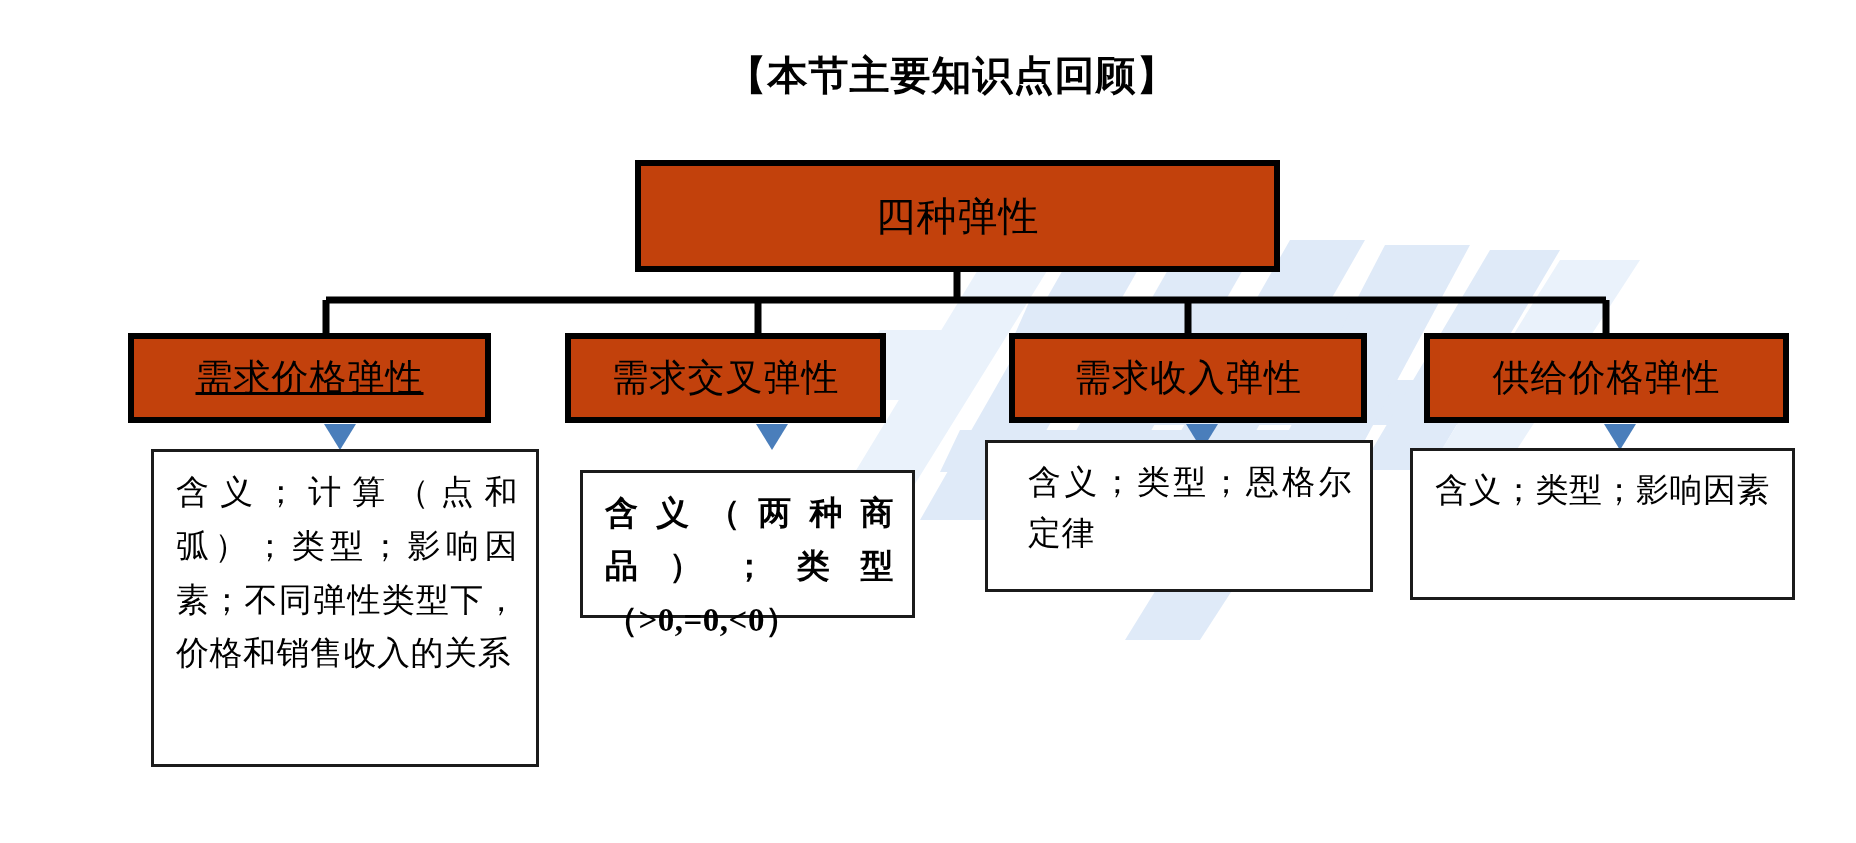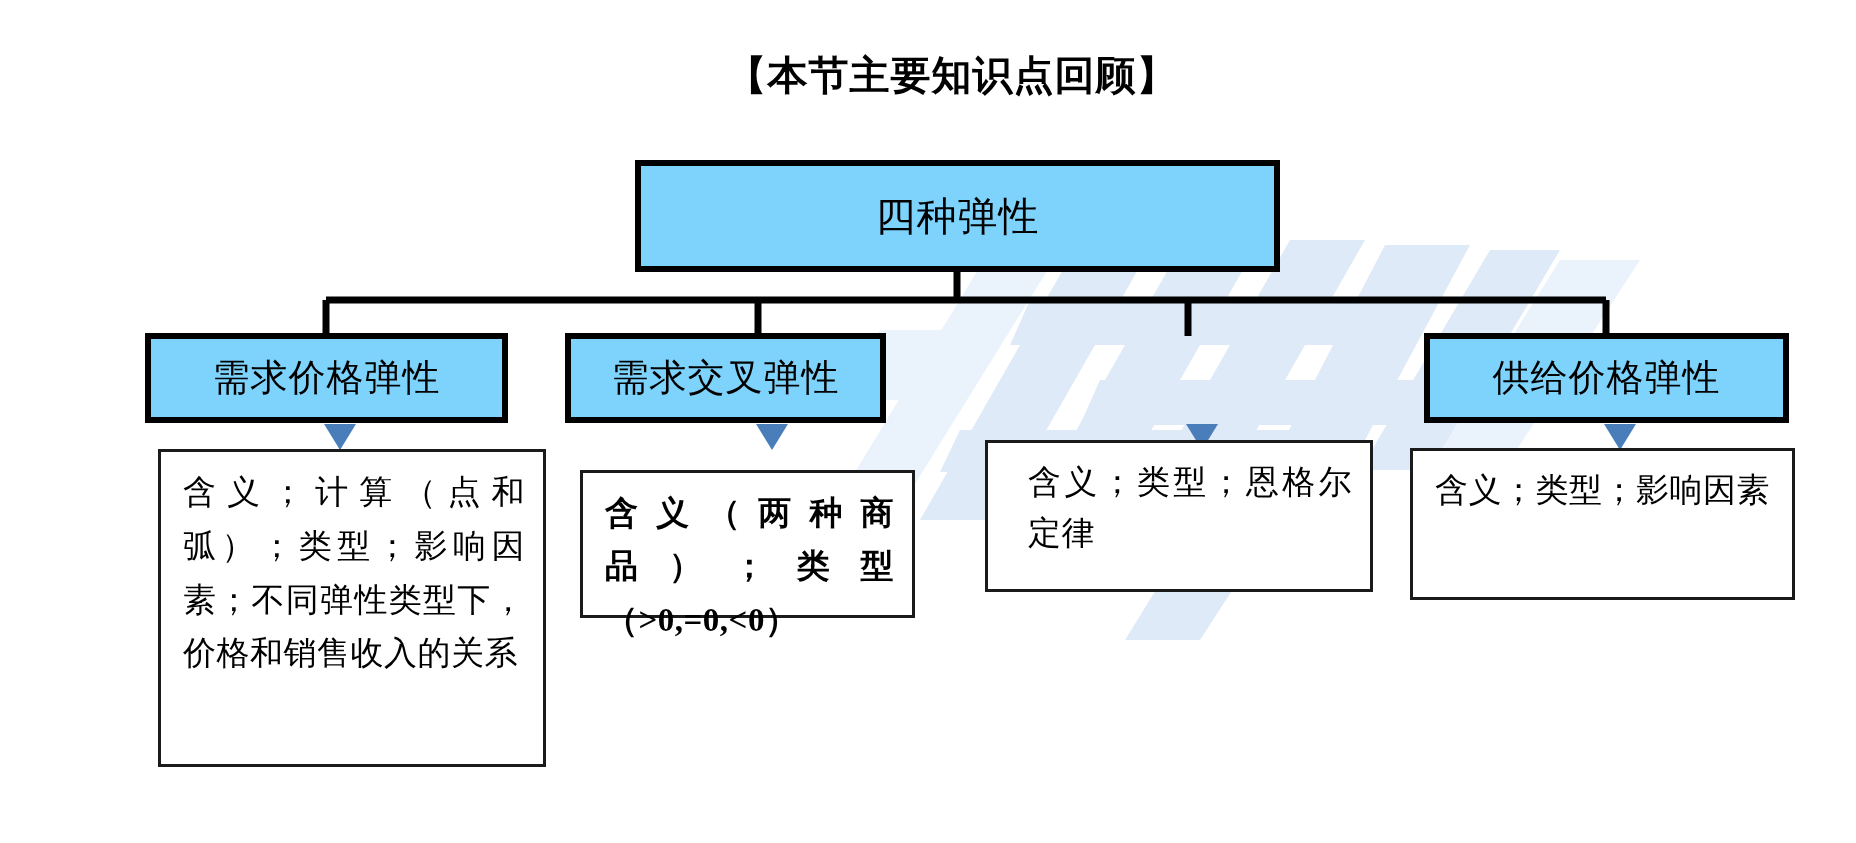--- a/index.html
+++ b/index.html
@@ -51,21 +51,21 @@
     position: absolute;
     left: 0; top: 0;
     width: 1856px; height: 843px;
     z-index: 2;
   }
 
   
   .node-box {
     position: absolute;
     box-sizing: border-box;
-    background: #7dd3fc;
+    background: #c2410c;
     border: 6px solid #000000;
     display: flex;
     align-items: center;
     justify-content: center;
     z-index: 4;
   }
   .node-box .node-label {
     font-family: "Liberation Sans", sans-serif;
     font-size: 37px;
     font-weight: 500;
@@ -79,21 +79,21 @@
     top: 160px;
     width: 645px;
     height: 112px;
   }
   .root-box .node-label { font-size: 40px; }
 
   .lvl2-box {
     top: 333px;
     height: 90px;
   }
-  .lvl2-box.b1 { left: 145px;  width: 363px; }
+  .lvl2-box.b1 { left: 128px;  width: 363px; text-decoration: underline; }
   .lvl2-box.b2 { left: 565px;  width: 321px; }
   .lvl2-box.b3 { left: 1009px; width: 358px; }
   .lvl2-box.b4 { left: 1424px; width: 365px; }
 
   
   .detail-box {
     position: absolute;
     box-sizing: border-box;
     background: #ffffff;
     border: 3px solid #1b1b1b;
@@ -104,21 +104,21 @@
     font-family: "Liberation Serif", "DejaVu Serif", serif;
     font-size: 33px;
     line-height: 1.62;
     color: #000000;
     text-align: justify;
     text-align-last: left;
     letter-spacing: 0.5px;
     display: block;
   }
 
-  .detail-box.d1 { left: 158px;  top: 449px;  width: 388px;  height: 318px; }
+  .detail-box.d1 { left: 151px;  top: 449px;  width: 388px;  height: 318px; }
   .detail-box.d2 { left: 580px;  top: 470px;  width: 335px;  height: 148px; font-weight: bold; }
   .detail-box.d3 { left: 985px;  top: 440px;  width: 388px;  height: 152px; padding-left: 40px; }
   .detail-box.d4 { left: 1410px; top: 448px;  width: 385px;  height: 152px; }
 
   .detail-box.d1 .detail-text { font-size: 33px; line-height: 1.63; }
   .detail-box.d2 .detail-text { font-size: 33px; line-height: 1.62; }
   .detail-box.d3 .detail-text { font-size: 33px; line-height: 1.55; }
   .detail-box.d4 .detail-text { font-size: 33px; line-height: 1.55; }
 
   
@@ -171,20 +171,23 @@
   <div class="node-box root-box">
     <span class="node-label">四种弹性</span>
   </div>
 
   <div class="node-box lvl2-box b1">
     <span class="node-label">需求价格弹性</span>
   </div>
   <div class="node-box lvl2-box b2">
     <span class="node-label">需求交叉弹性</span>
   </div>
+  <div class="node-box lvl2-box b3">
+    <span class="node-label">需求收入弹性</span>
+  </div>
   <div class="node-box lvl2-box b4">
     <span class="node-label">供给价格弹性</span>
   </div>
 
   <div class="down-arrow" style="left:324px;  top:424px; border-top:26px solid #4a7ebb;"></div>
   <div class="down-arrow" style="left:756px;  top:424px; border-top:26px solid #4a7ebb;"></div>
   <div class="down-arrow" style="left:1186px; top:424px; border-top:26px solid #4a7ebb;"></div>
   <div class="down-arrow" style="left:1604px; top:424px; border-top:26px solid #4a7ebb;"></div>
 
   <div class="detail-box d1">

